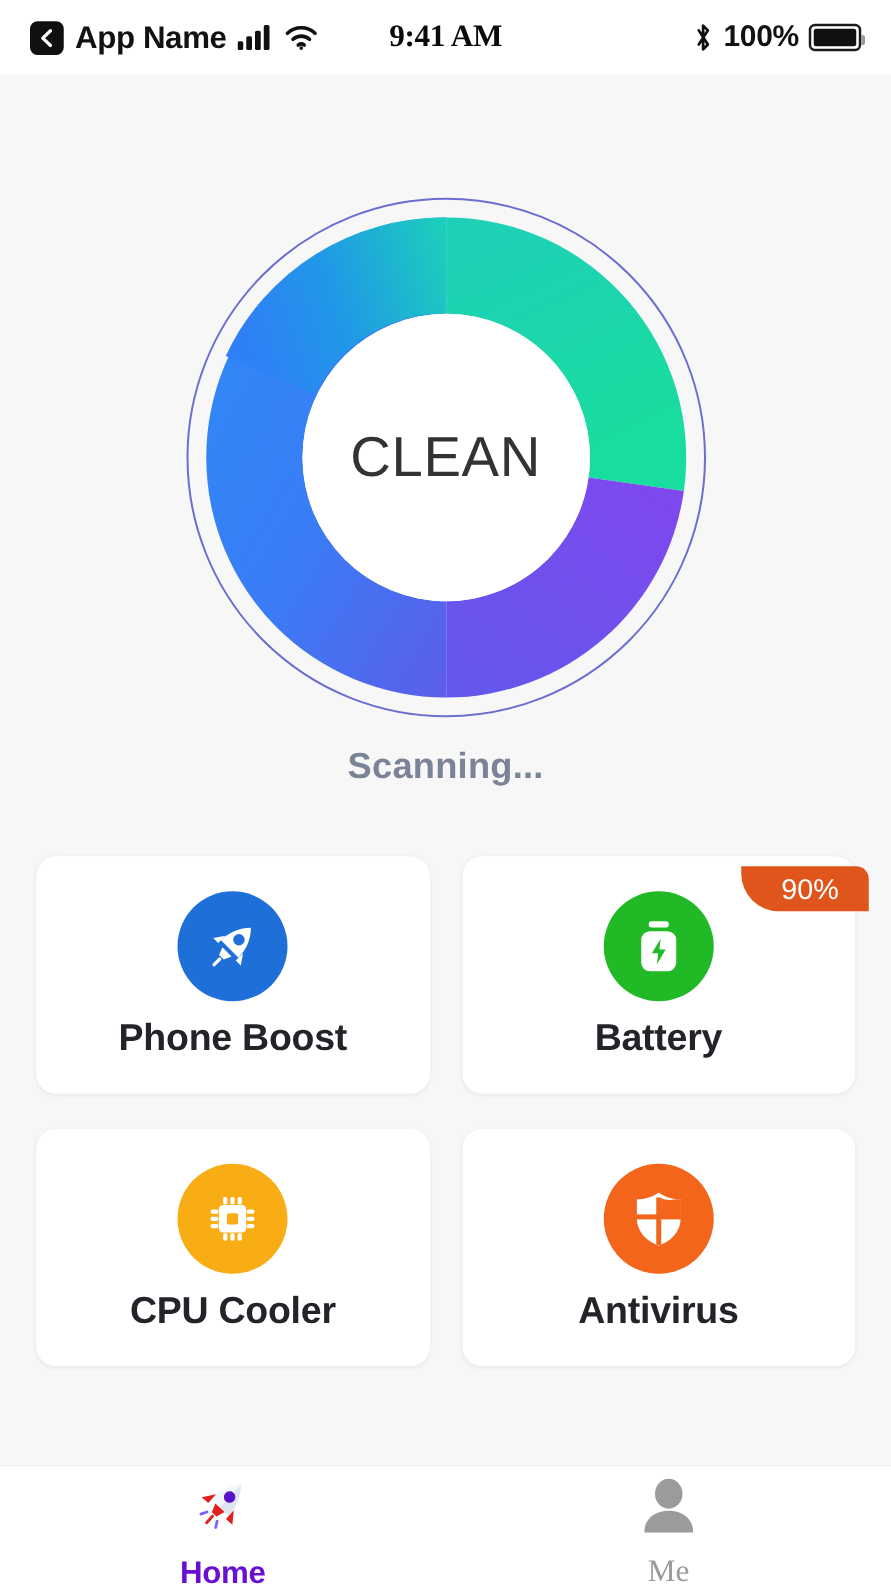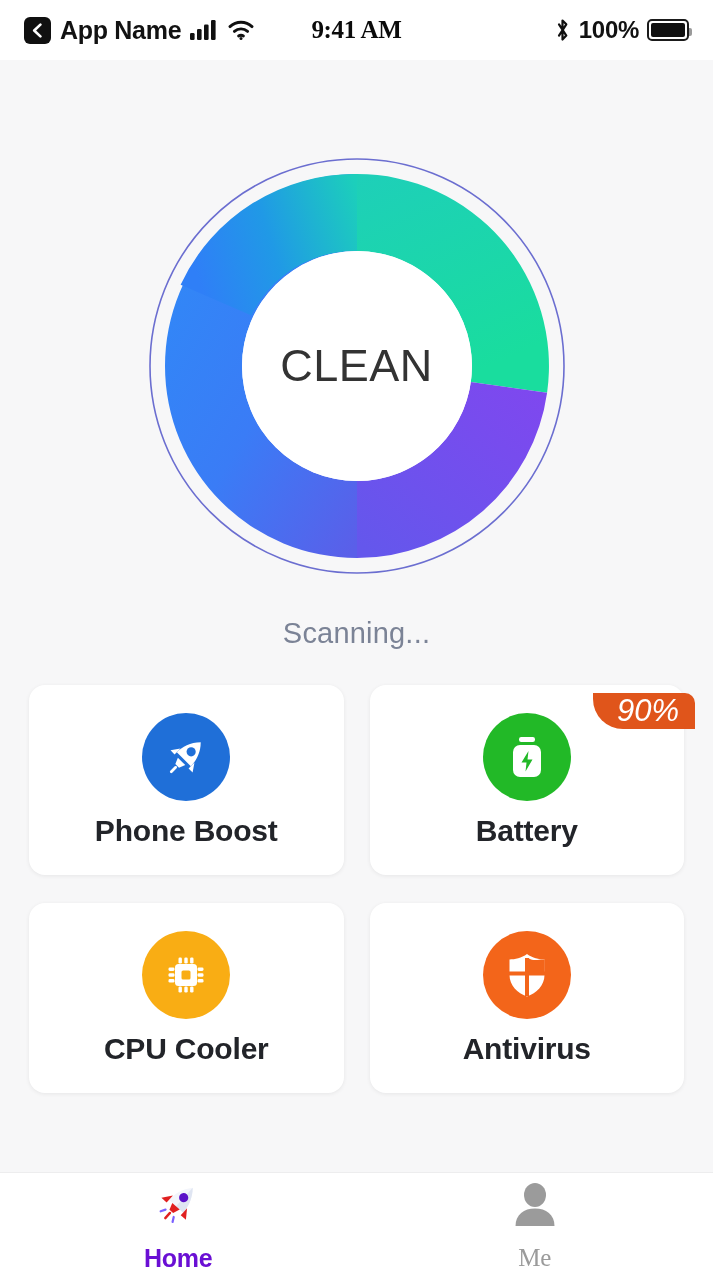--- a/index.html
+++ b/index.html
@@ -112,24 +112,25 @@
     left: 0; right: 0; top: 0; bottom: 0;
     display: flex;
     align-items: center;
     justify-content: center;
     font-size: 45px;
     font-weight: 500;
     color: #333333;
     letter-spacing: 0.5px;
   }
   .scan-text {
-    margin-top: 38px;
+    margin-top: 18px;
     font-size: 29px;
     color: #7b8396;
     letter-spacing: 0.2px;
+    font-weight: bold;
   }
 
   
   .grid {
     position: absolute;
     left: 29px;
     right: 29px;
     top: 625px;
     display: grid;
     grid-template-columns: 1fr 1fr;
@@ -161,27 +162,26 @@
     letter-spacing: -0.2px;
   }
   .badge {
     position: absolute;
     top: 8px;
     right: -11px;
     min-width: 102px;
     height: 36px;
     background: #e0551b;
     color: #ffffff;
-    font-size: 31px;
+    font-size: 23px;
     display: flex;
     align-items: center;
     justify-content: center;
     padding: 0 12px 0 20px;
     border-radius: 0 10px 0 30px;
-    font-style: italic;
   }
 
   
   .tabbar {
     flex: none;
     height: 101px;
     background: #ffffff;
     border-top: 1px solid #ededee;
     display: flex;
   }

